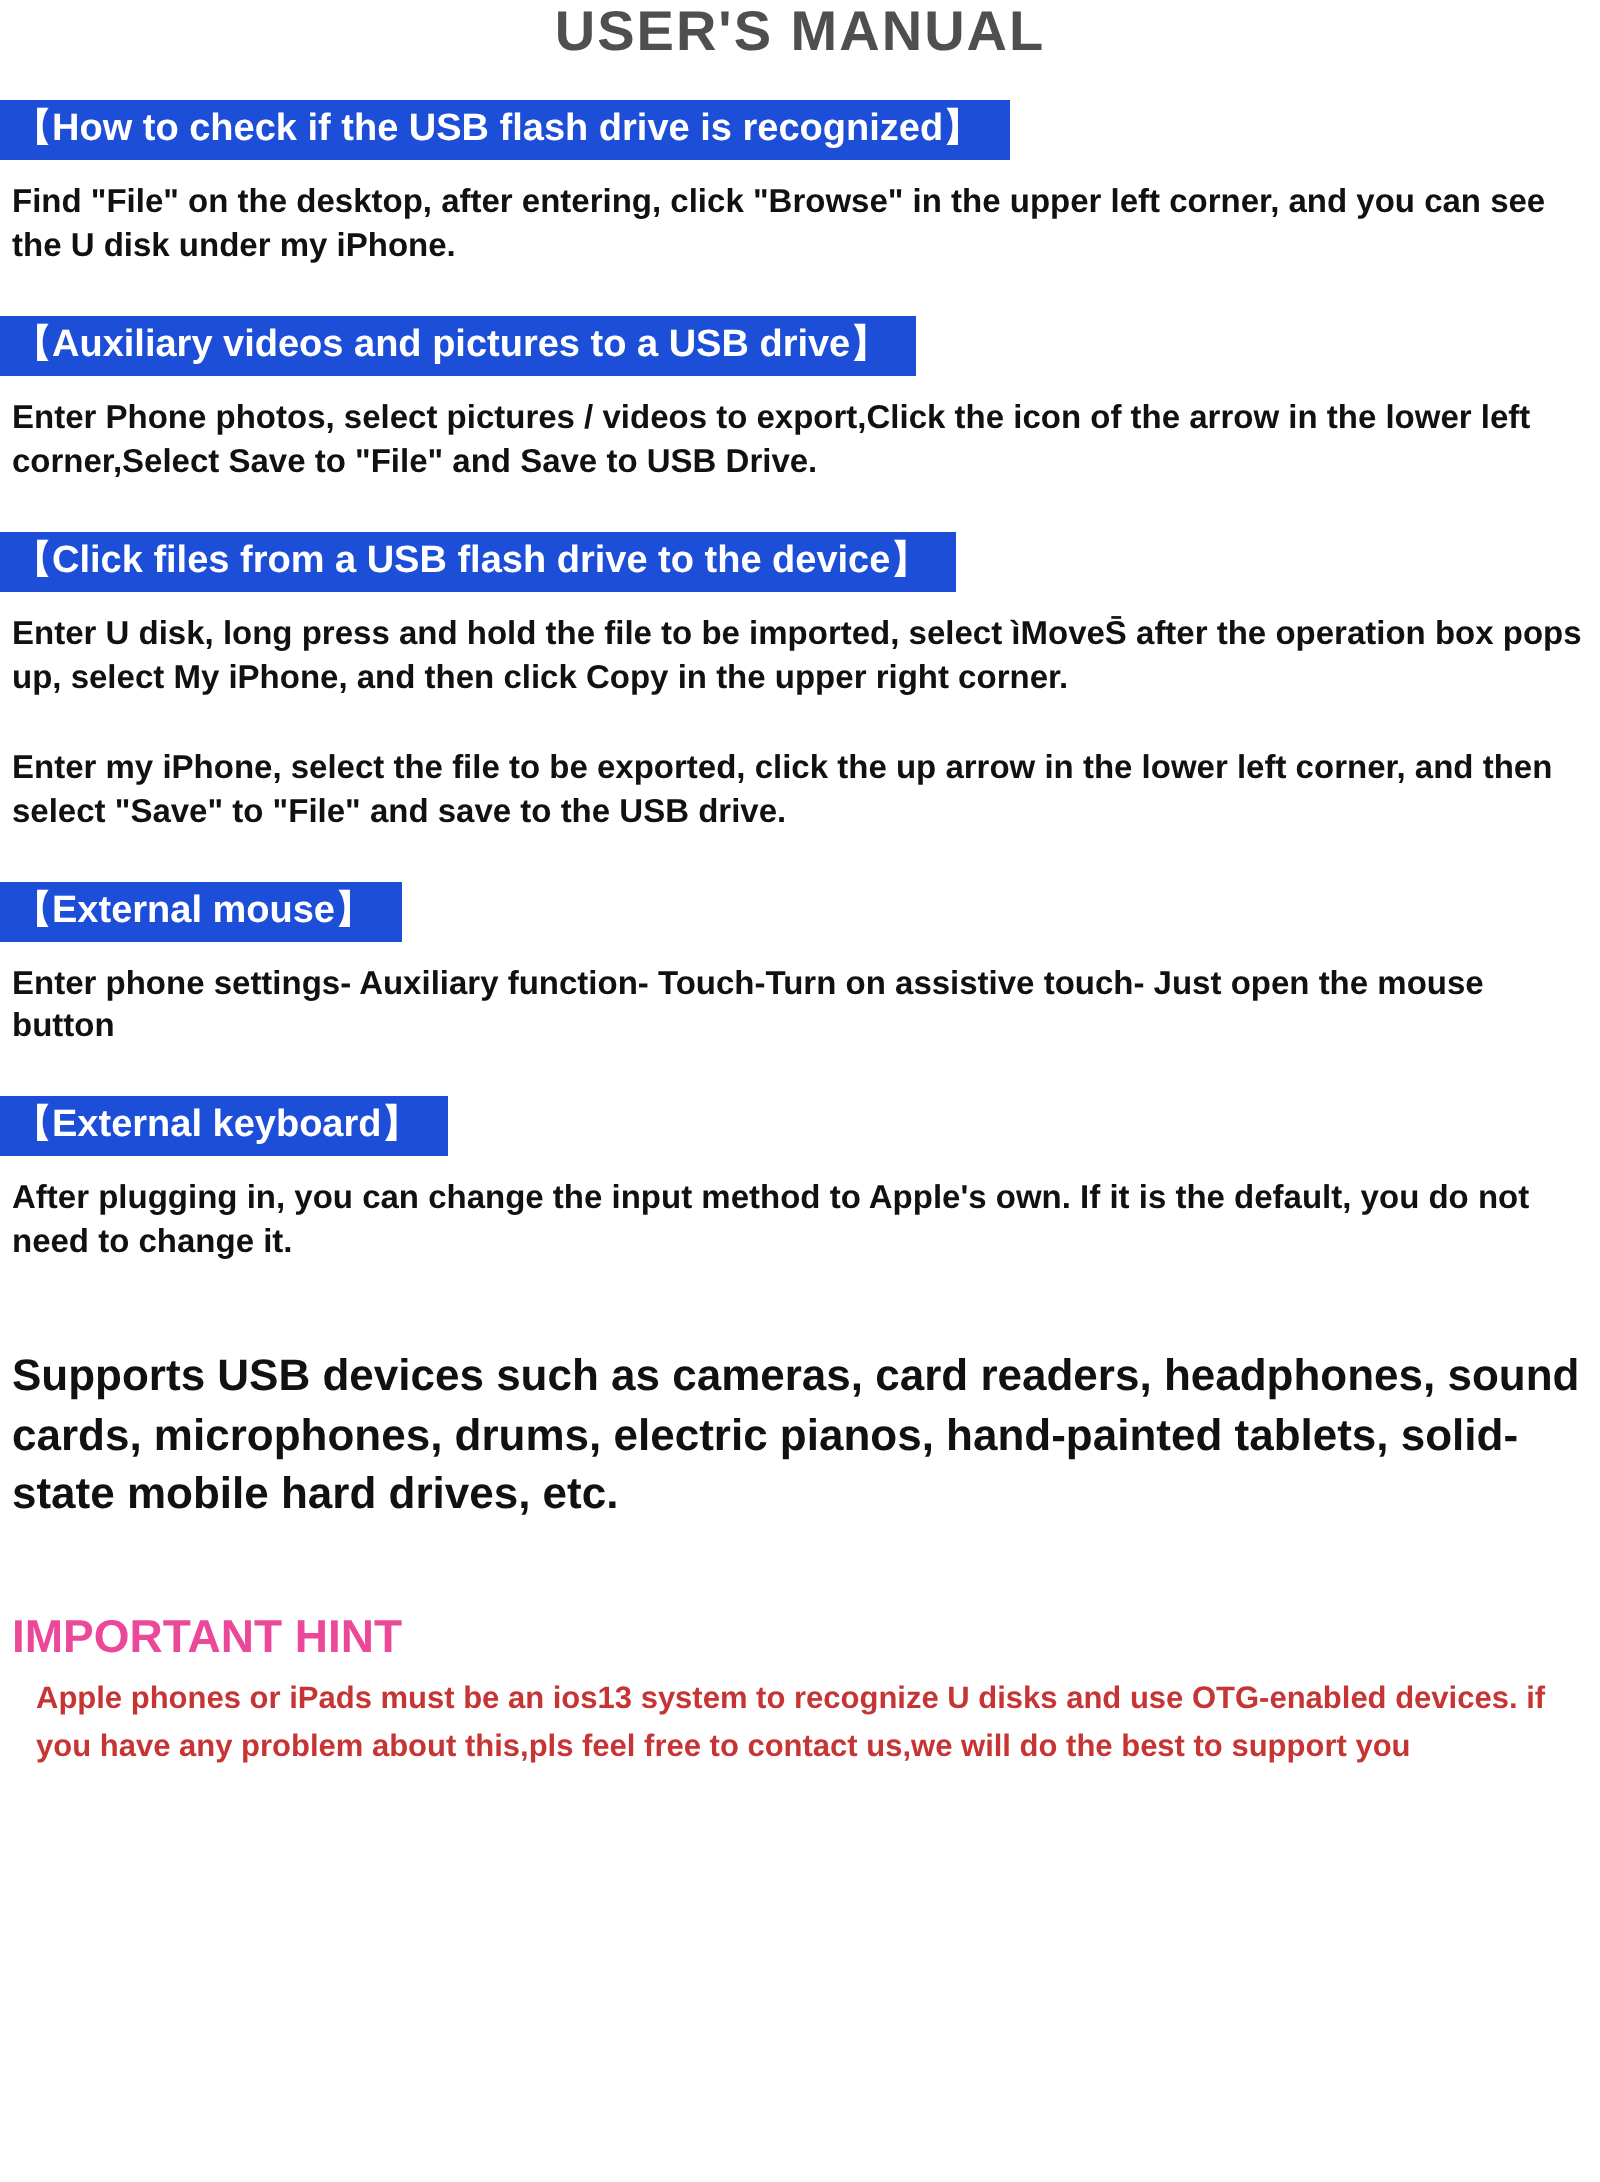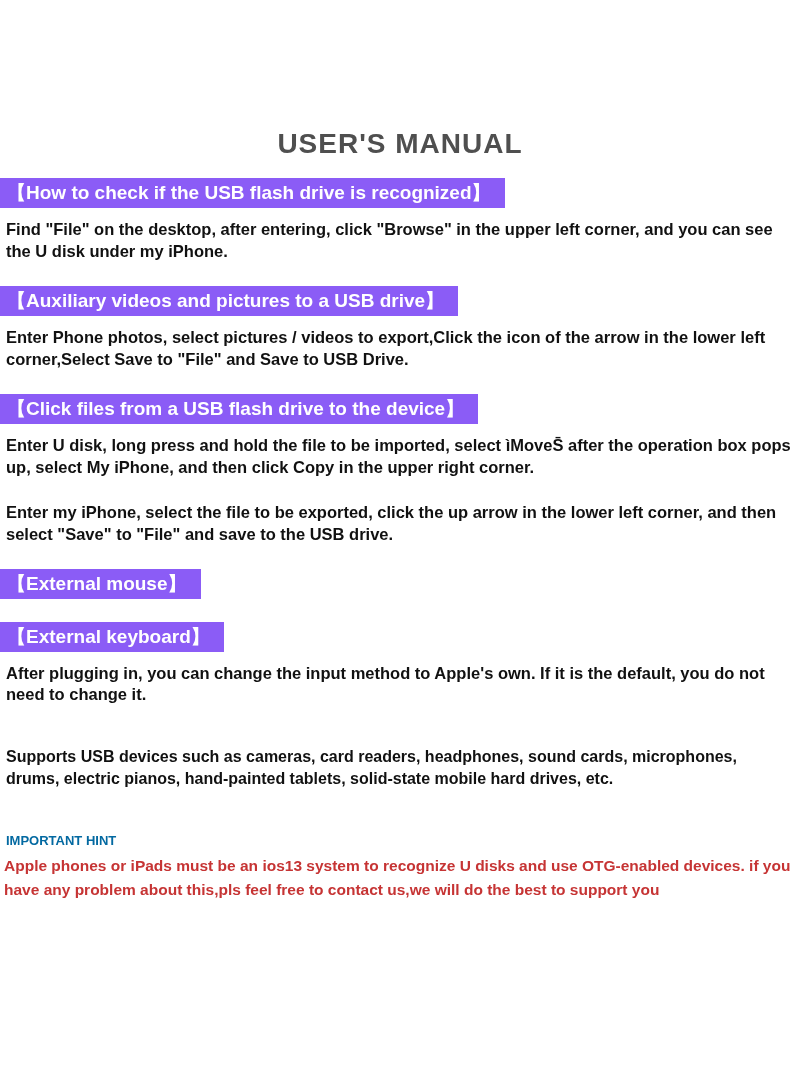--- a/index.html
+++ b/index.html
@@ -8,65 +8,64 @@
     background: #ffffff;
   }
   .page {
     position: relative;
     width: 800px;
     height: 1091px;
     margin: 0 auto;
     background: #ffffff;
     font-family: "Liberation Sans", sans-serif;
     box-sizing: border-box;
-    padding-top: 128px;
     overflow: hidden;
   }
   .title {
     text-align: center;
     font-size: 28px;
     font-weight: bold;
     color: #4f4f4f;
     letter-spacing: 1px;
     margin: 0 0 18px 0;
   }
   .sec { margin: 0 0 23px 0; }
   .sec-header {
     width: fit-content;
     max-width: 780px;
-    background: #8b5cf6;
+    background: #1d4ed8;
     color: #ffffff;
     font-weight: bold;
     font-size: 19px;
     line-height: 1.0;
     padding: 5px 14px 6px 7px;
     margin: 0 0 11px 0;
   }
   .sec-body {
     margin: 0 6px 0 6px;
     font-size: 16.5px;
     font-weight: bold;
     color: #111111;
     line-height: 1.33;
   }
   .supports {
     margin: 40px 6px 0 6px;
-    font-size: 16px;
+    font-size: 22px;
     font-weight: bold;
     color: #111111;
     line-height: 1.33;
   }
   .hint-title {
     margin: 44px 6px 6px 6px;
-    color: #0369a1;
-    font-size: 13px;
+    color: #ec4899;
+    font-size: 23px;
     font-weight: bold;
   }
   .hint-body {
-    margin: 0 0 0 4px;
+    margin: 0 0 0 18px;
     color: #c63434;
     font-size: 15.5px;
     font-weight: bold;
     line-height: 1.55;
   }
 </style>
 </head>
 <body>
 
 <div class="page">
@@ -87,20 +86,21 @@
     <div class="sec-header">【Click files from a USB flash drive to the device】</div>
     <p class="sec-body">Enter U disk, long press and hold the file to be imported, select ìMoveS̄ after the operation box pops up, select My iPhone, and then click Copy in the upper right corner.</p>
   </section>
 
   <section class="sec">
     <p class="sec-body">Enter my iPhone, select the file to be exported, click the up arrow in the lower left corner, and then select "Save" to "File" and save to the USB drive.</p>
   </section>
 
   <section class="sec">
     <div class="sec-header">【External mouse】</div>
+    <p class="sec-body">Enter phone settings- Auxiliary function- Touch-Turn on assistive touch- Just open the mouse button</p>
   </section>
 
   <section class="sec">
     <div class="sec-header">【External keyboard】</div>
     <p class="sec-body">After plugging in, you can change the input method to Apple's own. If it is the default, you do not need to change it.</p>
   </section>
 
   <p class="supports">Supports USB devices such as cameras, card readers, headphones, sound cards, microphones, drums, electric pianos, hand-painted tablets, solid-state mobile hard drives, etc.</p>
 
   <div class="hint-title">IMPORTANT HINT</div>

